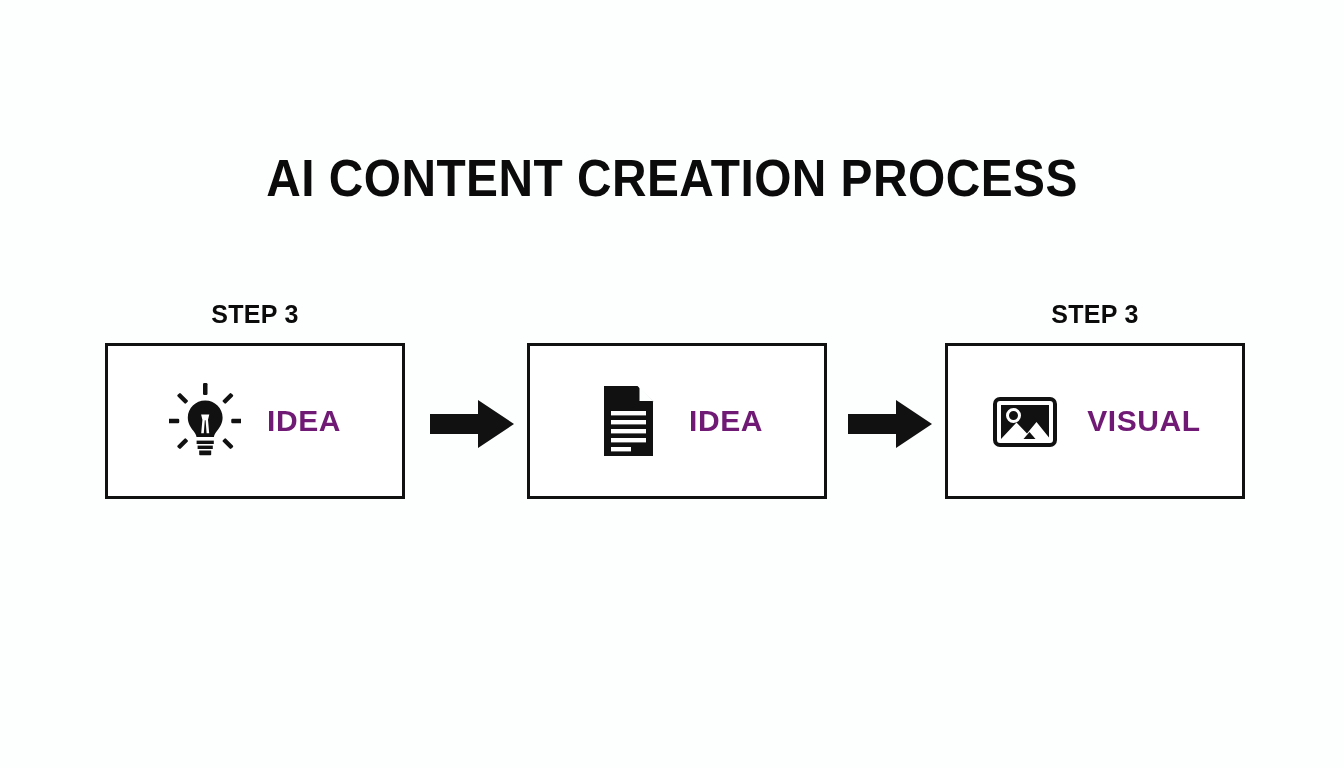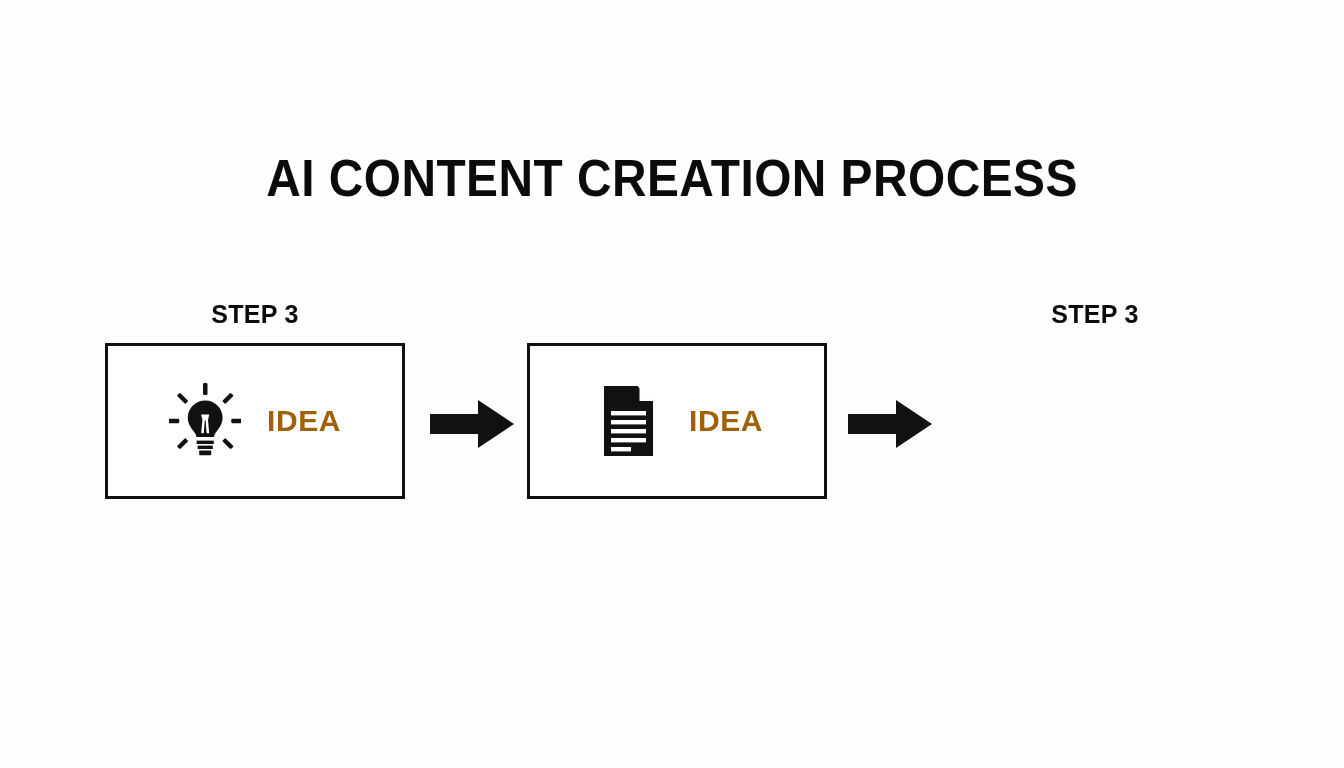--- a/index.html
+++ b/index.html
@@ -89,21 +89,21 @@
     flex: 0 0 auto;
     display: flex;
     align-items: center;
     justify-content: center;
   }
   .step-icon svg { display: block; }
 
   .step-text {
     font-size: 30px;
     font-weight: bold;
-    color: #a16207;
+    color: #701a75;
     letter-spacing: 0.6px;
     white-space: nowrap;
   }
 
   
   .arrow {
     position: absolute;
     top: 98px;
     width: 84px;
     height: 52px;
@@ -178,16 +178,30 @@
     </div>
 
     <div class="arrow arrow-2">
       <svg width="84" height="52" viewBox="0 0 84 52" aria-hidden="true">
         <path fill="#111111" d="M0 16h48V2l36 24-36 24V36H0z"></path>
       </svg>
     </div>
 
     <div class="step step-3">
       <div class="step-label">STEP 3</div>
+      <div class="step-box">
+        <span class="step-icon">
+          <svg width="72" height="76" viewBox="0 0 72 76" aria-hidden="true">
+            <g>
+              <rect x="6" y="16" width="60" height="46" rx="5" fill="none" stroke="#111111" stroke-width="4"></rect>
+              <rect x="12" y="22" width="48" height="34" fill="#111111"></rect>
+              <circle cx="24.5" cy="32.5" r="6" fill="none" stroke="#ffffff" stroke-width="3"></circle>
+              <path fill="#ffffff" d="M12 56l15.5-16.5L38 50.5l9.5-11.5L60 54.5V56z"></path>
+              <path fill="#111111" d="M34.5 56l6-7 6 7z"></path>
+            </g>
+          </svg>
+        </span>
+        <span class="step-text">VISUAL</span>
+      </div>
     </div>
 
   </div>
 </div>
 
 </body></html>

